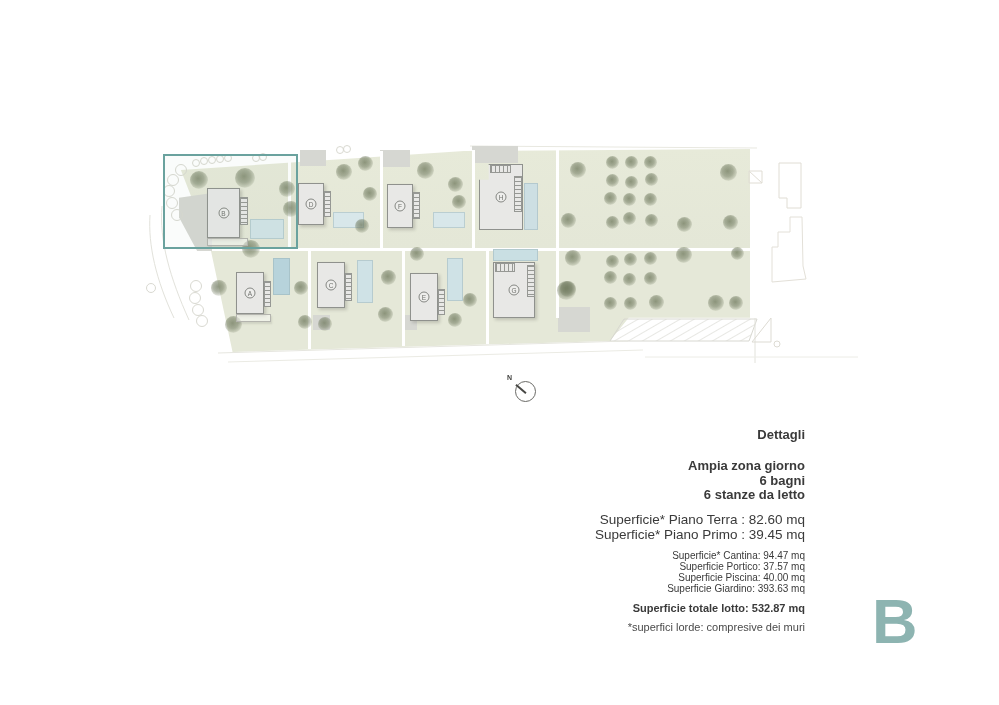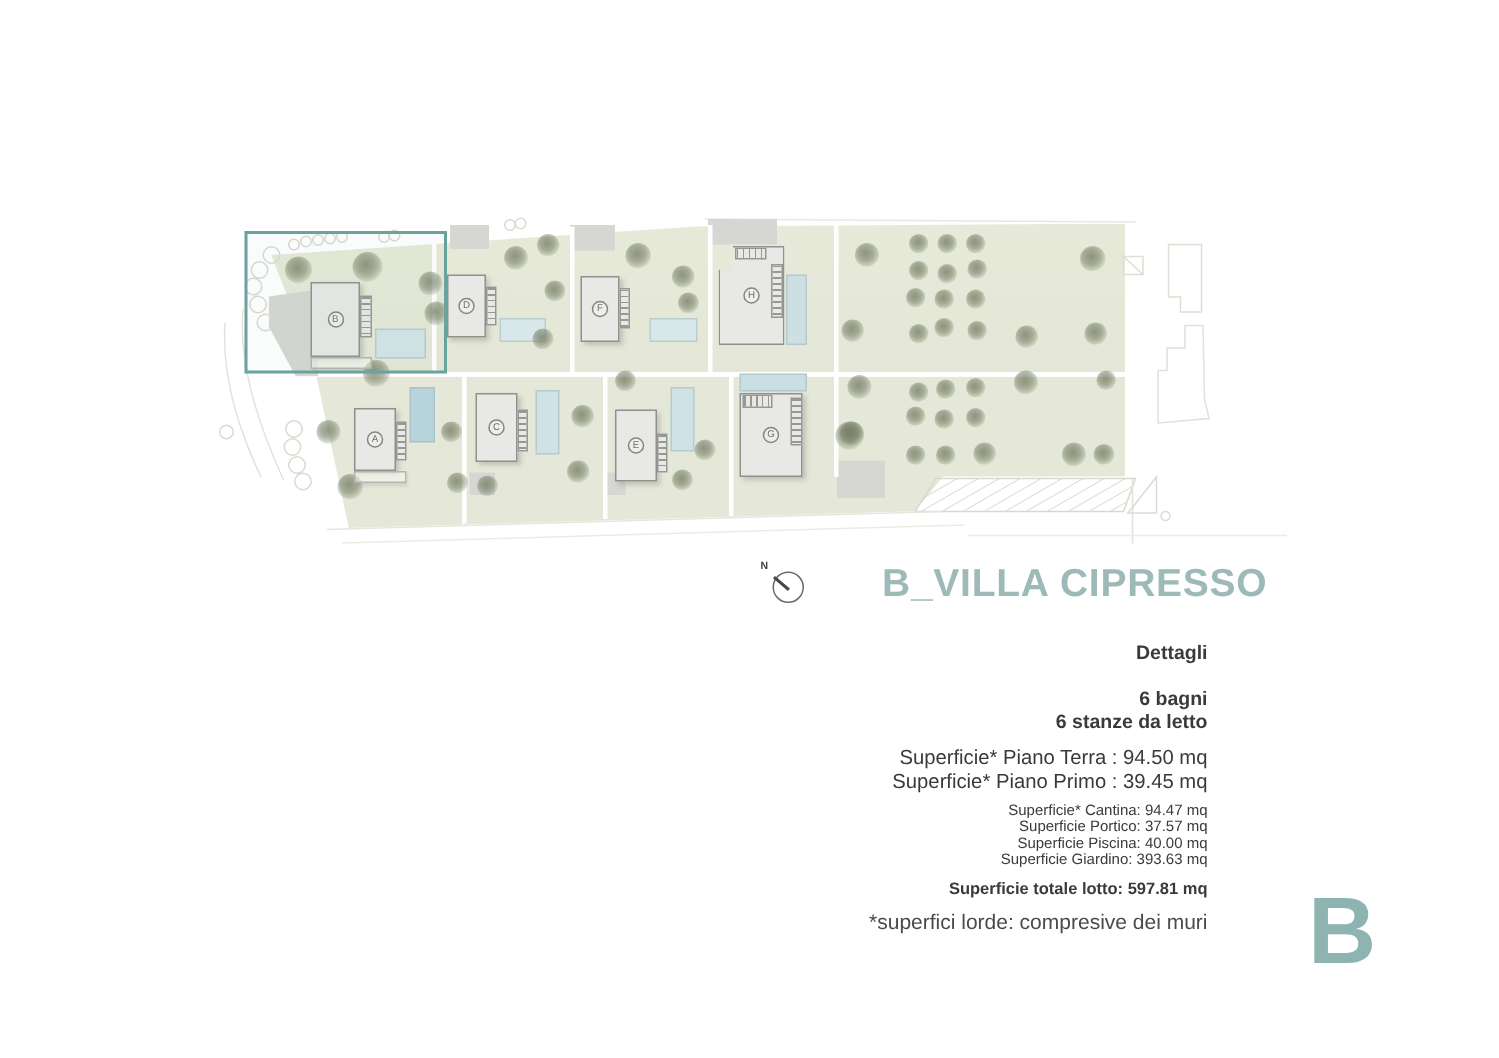--- a/index.html
+++ b/index.html
@@ -56,21 +56,21 @@
   #details { position:absolute; right:194px; top:427px; text-align:right; color:#3a3a3a; }
   #details .heading { font-size:13px; font-weight:bold; margin-bottom:17px; }
   #details .feature { font-size:13px; font-weight:bold; line-height:14.5px; }
   #details .gap-a { height:9px; }
   #details .surf-main { font-size:13.5px; line-height:15.5px; }
   #details .gap-b { height:7px; }
   #details .surf-sec { font-size:10px; line-height:11px; }
   #details .gap-c { height:8px; }
   #details .total { font-size:11px; font-weight:bold; }
   #details .gap-d { height:7px; }
-  #details .footnote { font-size:14px; color:#4a4a4a; }
+  #details .footnote { font-size:11px; color:#4a4a4a; }
 
   #watermark { position:absolute; left:872px; top:590px; font-size:63px; font-weight:bold;
     line-height:1; color:#8db4b1; }
 </style>
 </head>
 <body>
 
 <div id="page">
 
   <div id="plan">
@@ -237,34 +237,34 @@
     </div>
 
     <div id="highlight-box"></div>
 
     <div id="north">
       <span class="n-label">N</span>
       <span class="needle"></span>
     </div>
   </div>
 
-  <div id="page-title">B_VILLA CIPRESSO</div>
 
   <div id="details">
     <div class="heading">Dettagli</div>
+    <div class="feature">Ampia zona giorno</div>
     <div class="feature">6 bagni</div>
     <div class="feature">6 stanze da letto</div>
     <div class="gap-a"></div>
-    <div class="surf-main">Superficie* Piano Terra : 94.50 mq</div>
+    <div class="surf-main">Superficie* Piano Terra : 82.60 mq</div>
     <div class="surf-main">Superficie* Piano Primo : 39.45 mq</div>
     <div class="gap-b"></div>
     <div class="surf-sec">Superficie* Cantina: 94.47 mq</div>
     <div class="surf-sec">Superficie Portico: 37.57 mq</div>
     <div class="surf-sec">Superficie Piscina: 40.00 mq</div>
     <div class="surf-sec">Superficie Giardino: 393.63 mq</div>
     <div class="gap-c"></div>
-    <div class="total">Superficie totale lotto: 597.81 mq</div>
+    <div class="total">Superficie totale lotto: 532.87 mq</div>
     <div class="gap-d"></div>
     <div class="footnote">*superfici lorde: compresive dei muri</div>
   </div>
 
   <div id="watermark">B</div>
 </div>
 
 </body></html>

